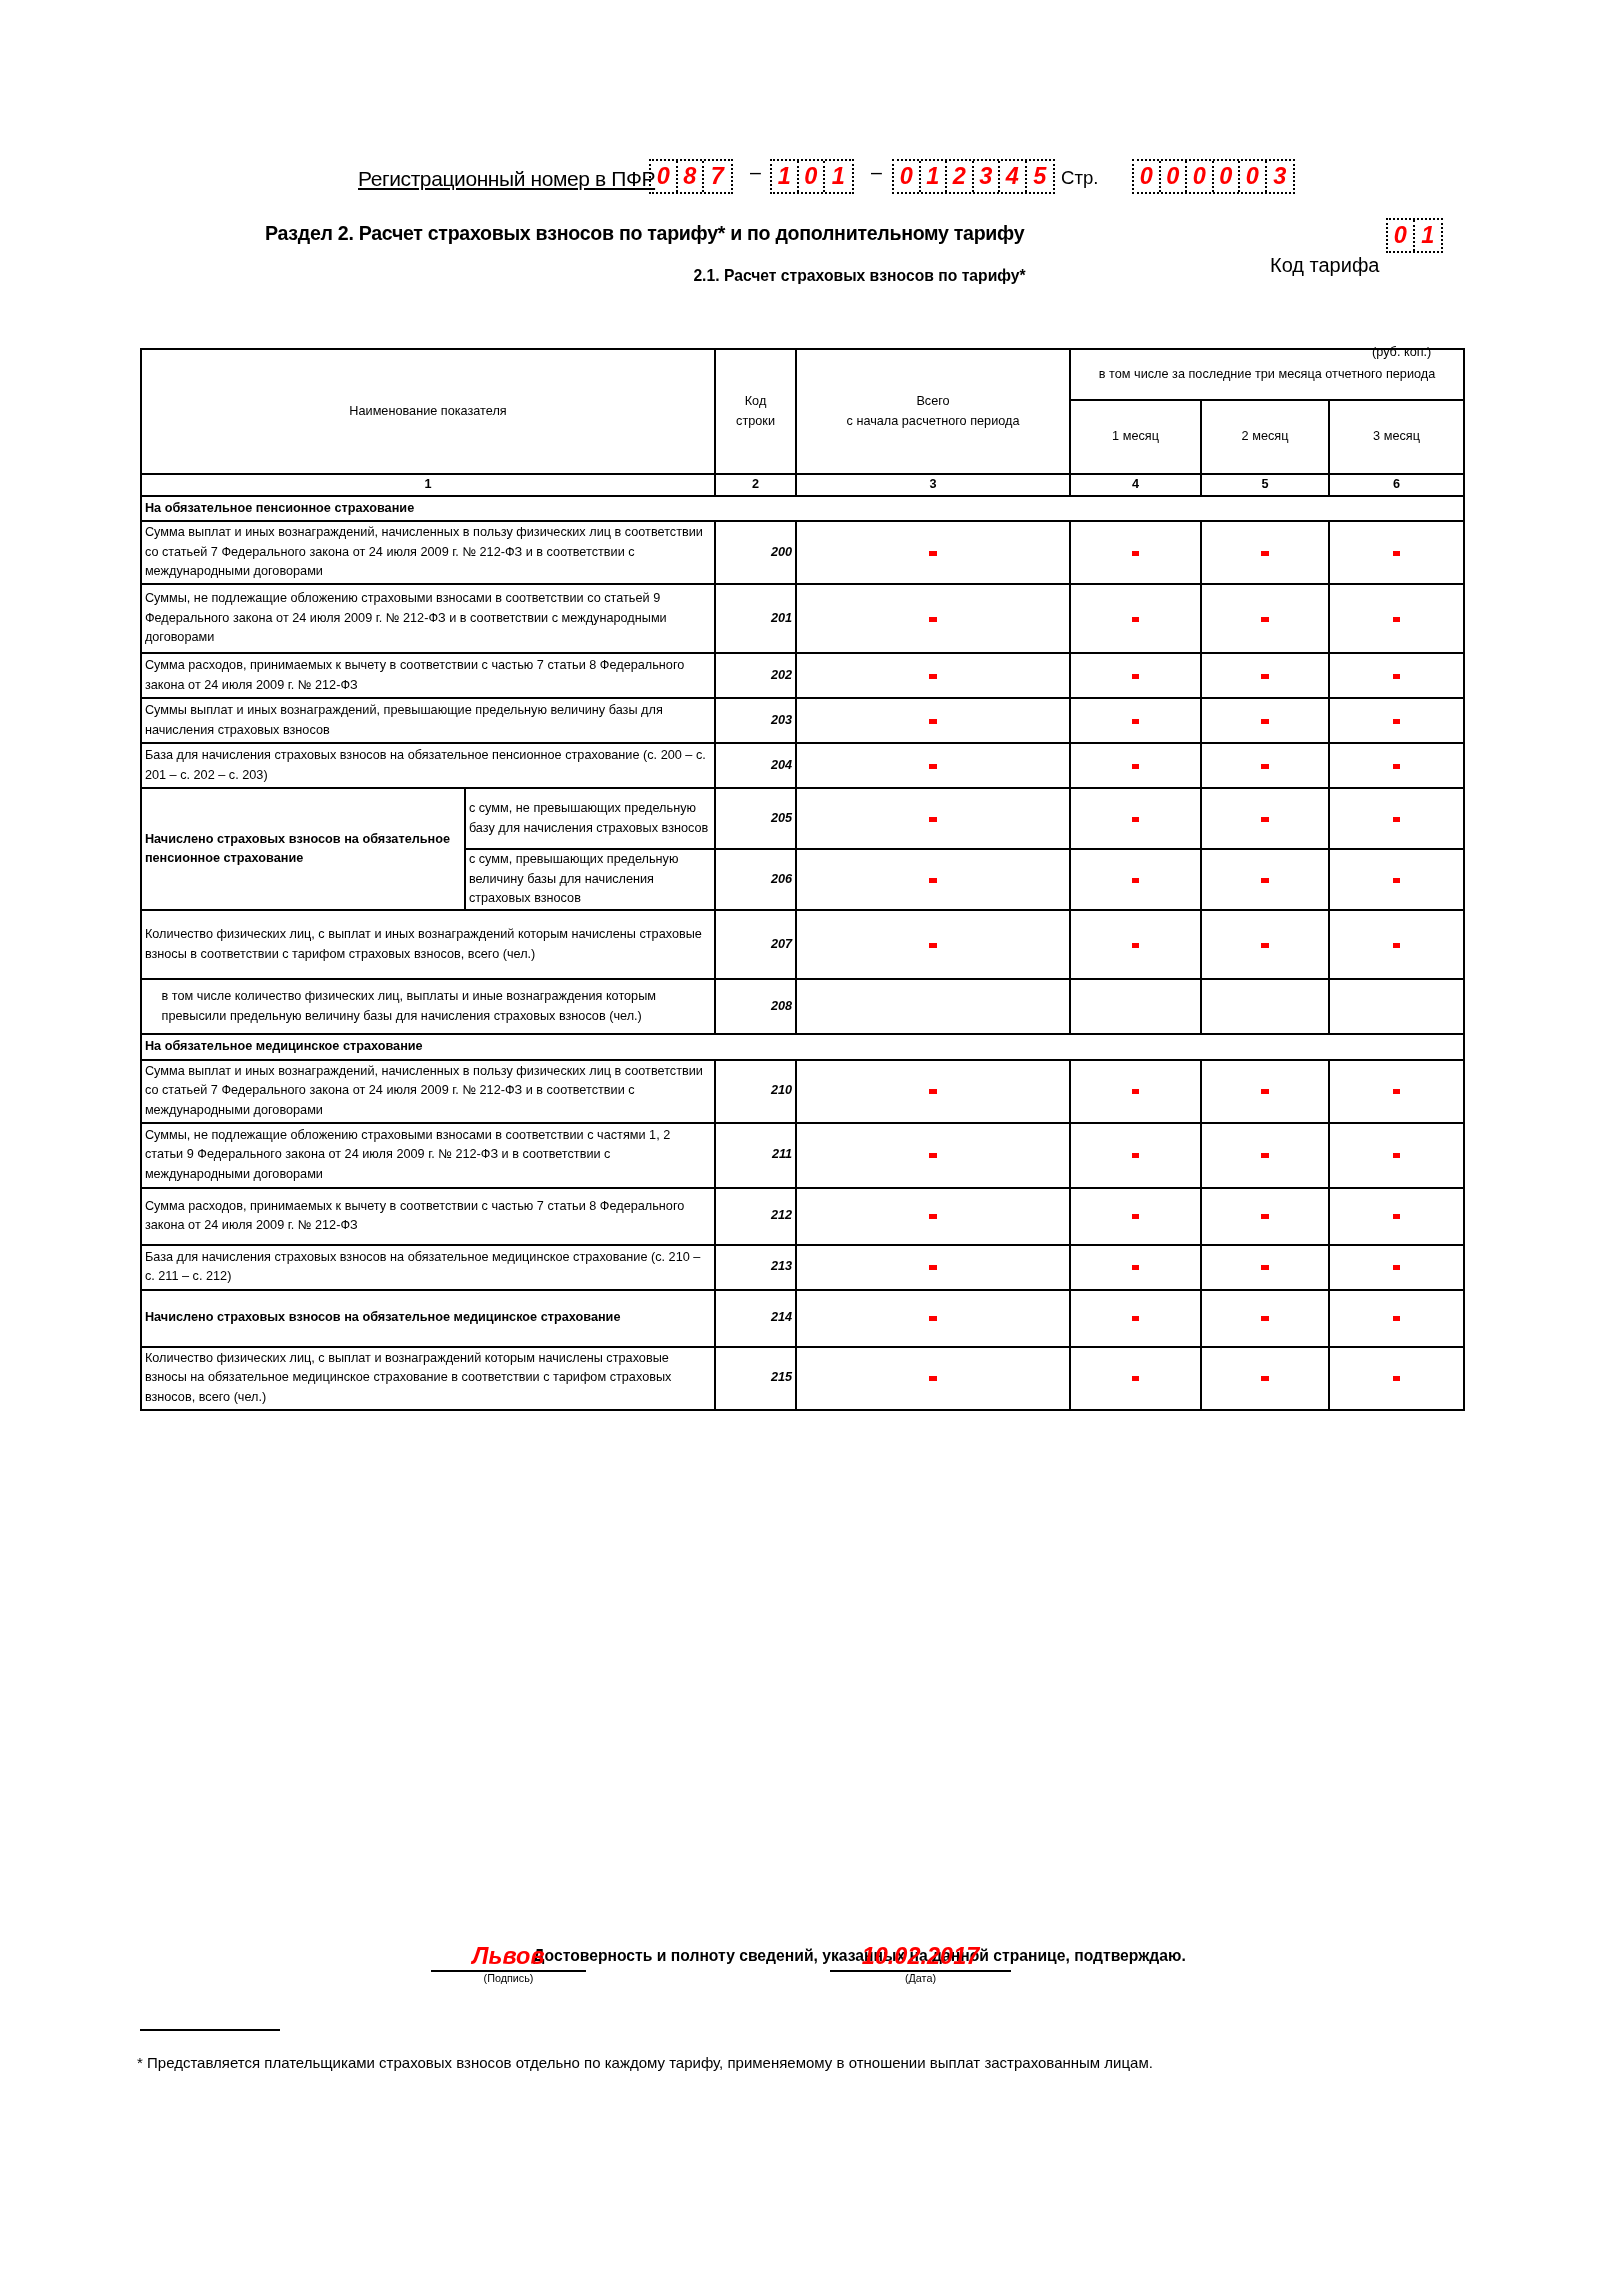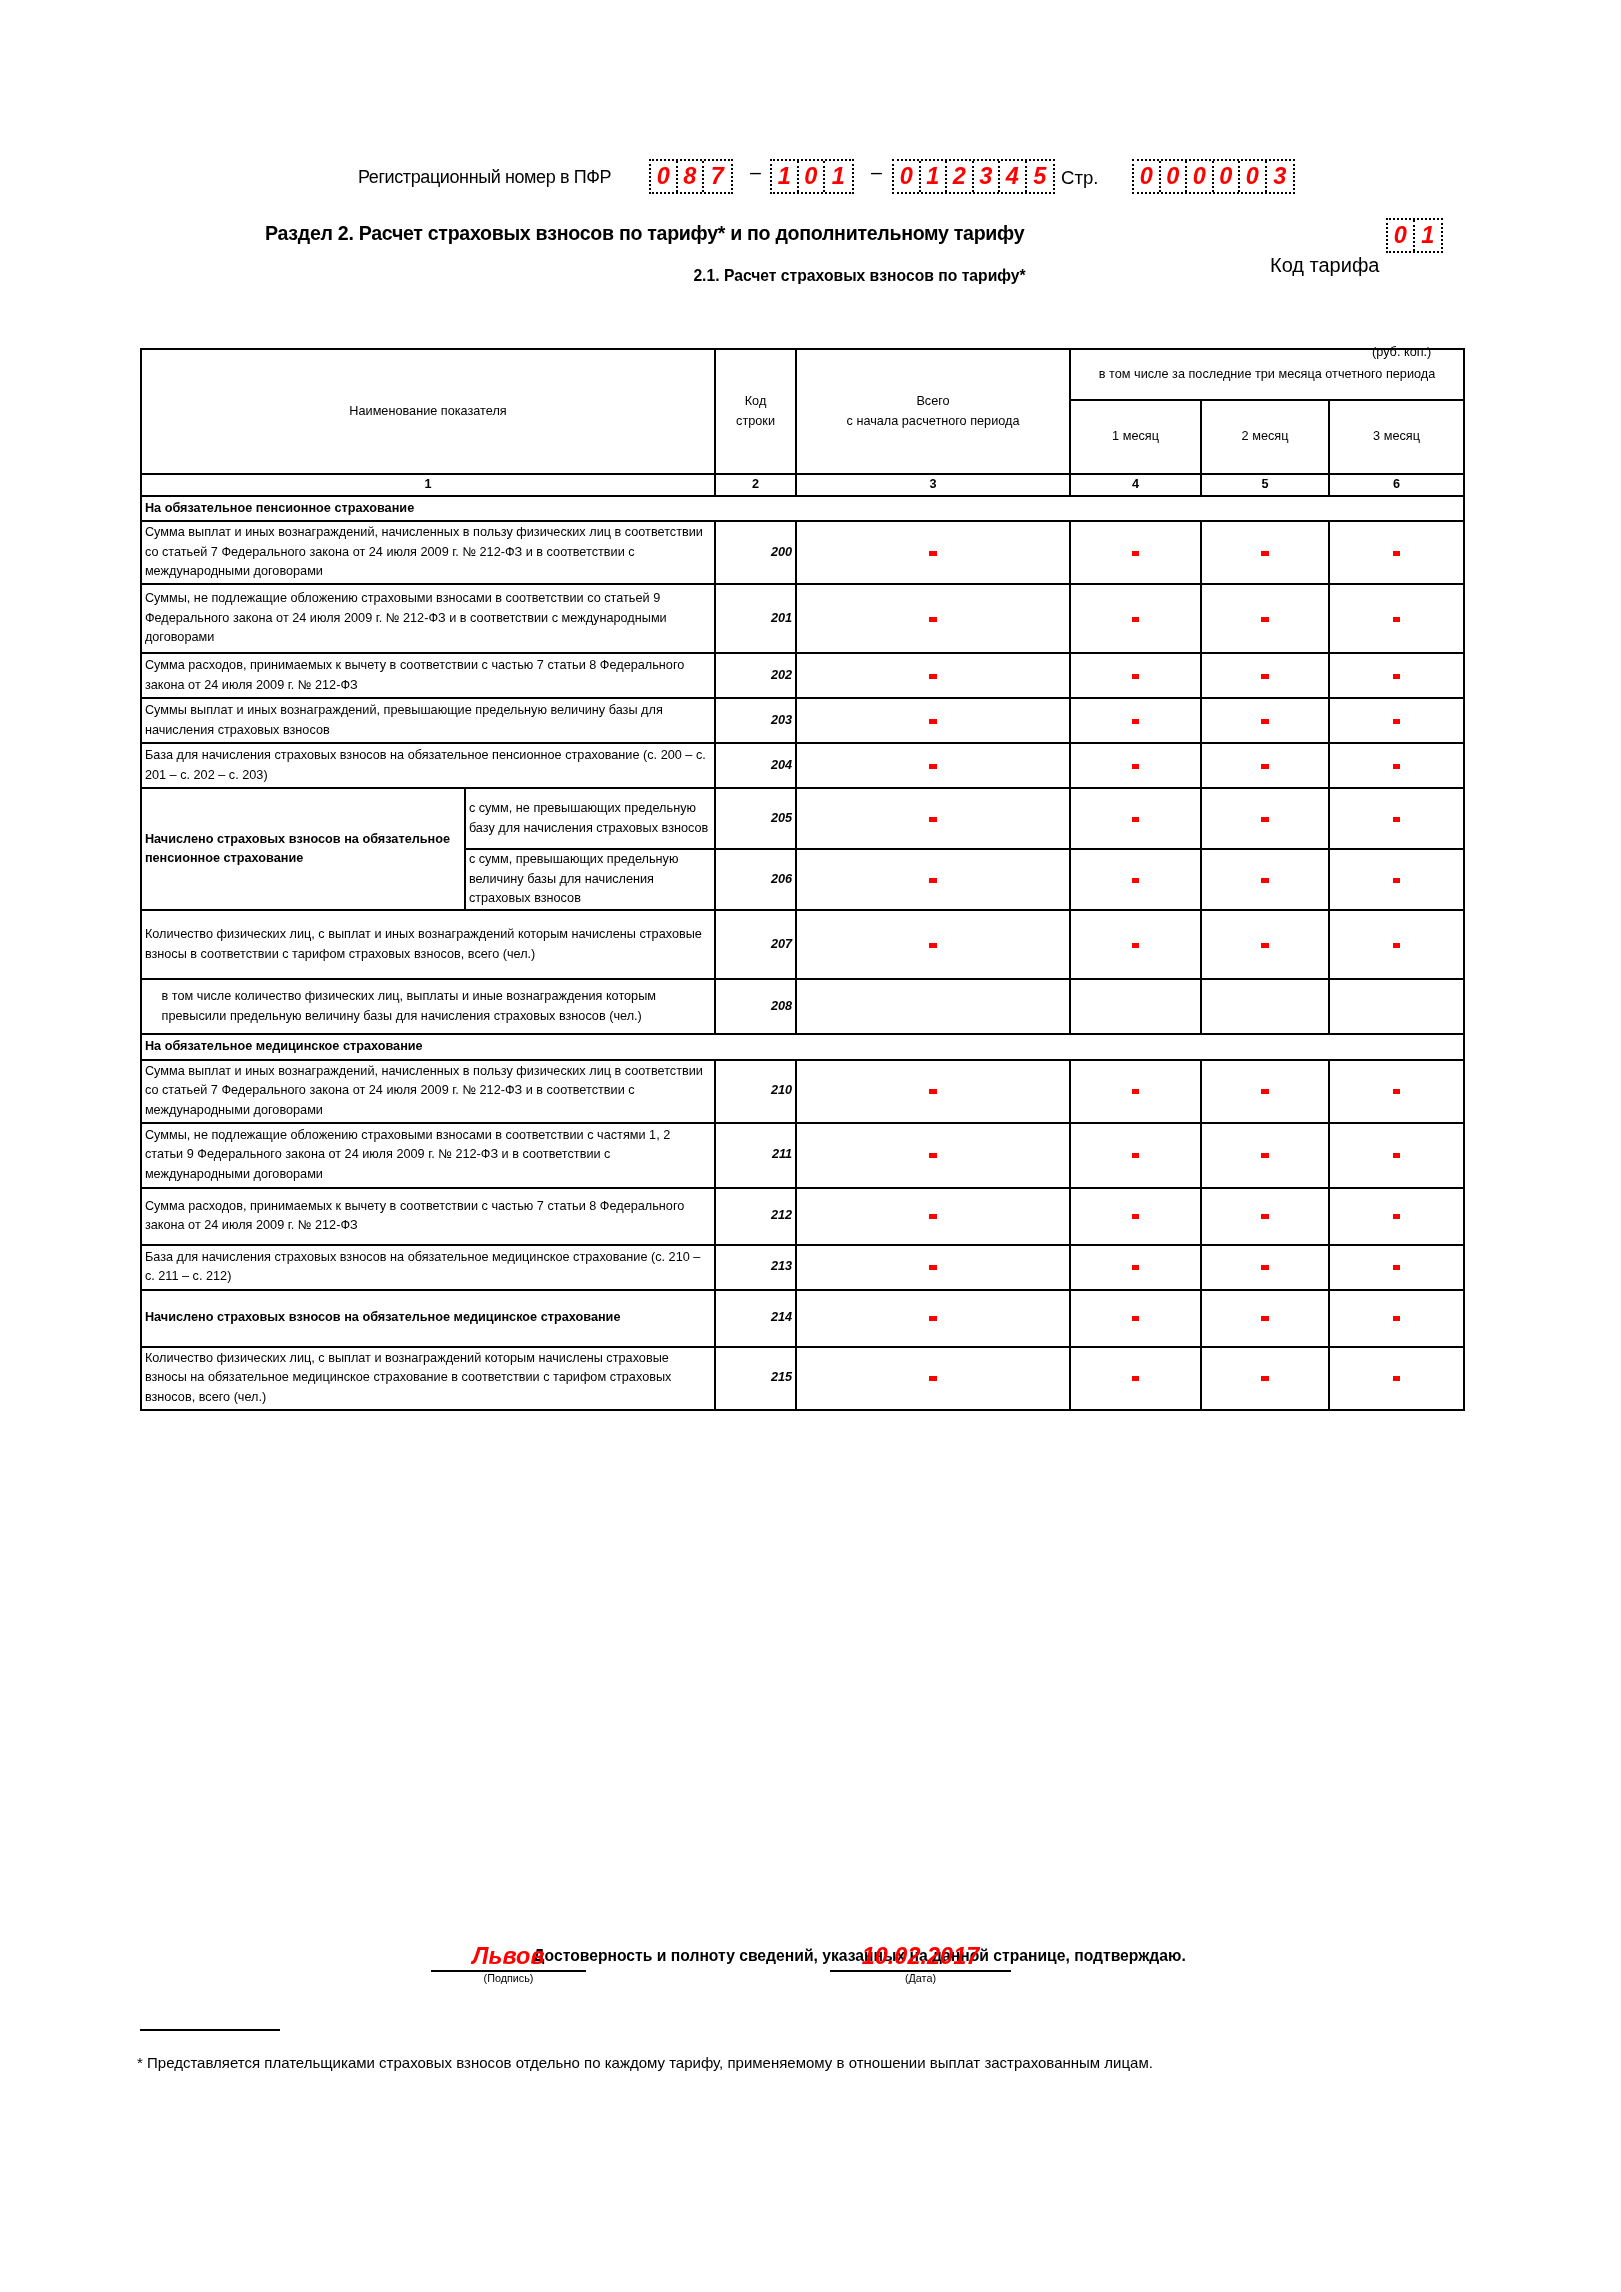--- a/index.html
+++ b/index.html
@@ -1,20 +1,20 @@
 <!DOCTYPE html>
 <html><head>
 <meta charset="utf-8">
 <style>
   html, body { margin:0; padding:0; background:#fff; }
   body { width:1621px; height:2293px; position:relative; font-family:"Liberation Sans", sans-serif; color:#000; overflow:hidden; }
   .abs { position:absolute; }
 
   
-  .reg-label { left:358px; top:167px; font-size:18px; letter-spacing:-0.4px; }
+  .reg-label { left:358px; top:167px; font-size:21px; letter-spacing:-0.4px;text-decoration:underline; }
   .cells { display:flex; position:absolute; border:2px dotted #000; height:31px; }
   .cell { width:26.5px; height:31px; border-right:2px dotted #000; box-sizing:border-box; display:flex; align-items:center; justify-content:center; color:#f00; font-weight:bold; font-style:italic; font-size:23.5px; }
   .cell:last-child { border-right:none; }
   .dash { font-size:19.6px; }
   .str-label { font-size:18.6px; }
 
   .title { left:265px; top:222px; font-size:19.6px; font-weight:bold; letter-spacing:-0.3px; }
   .tariff-label { left:1270px; top:222px; font-size:20px;margin-top:32px; }
   .subtitle { left:0; width:1621px; top:267px; text-align:center; font-size:15.7px; font-weight:bold; padding-left:98px; box-sizing:border-box; }
   .unit { left:1372px; top:345px; font-size:12.7px; }

